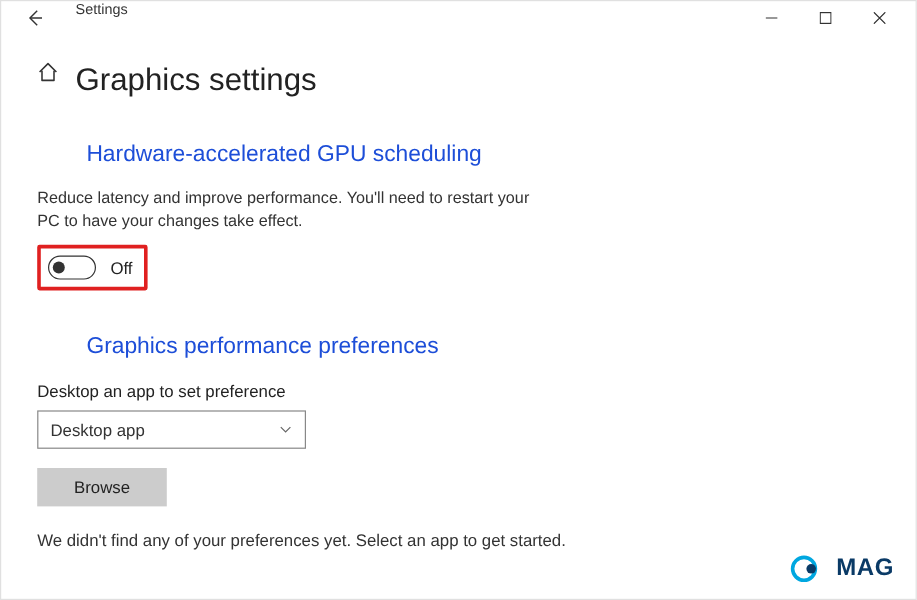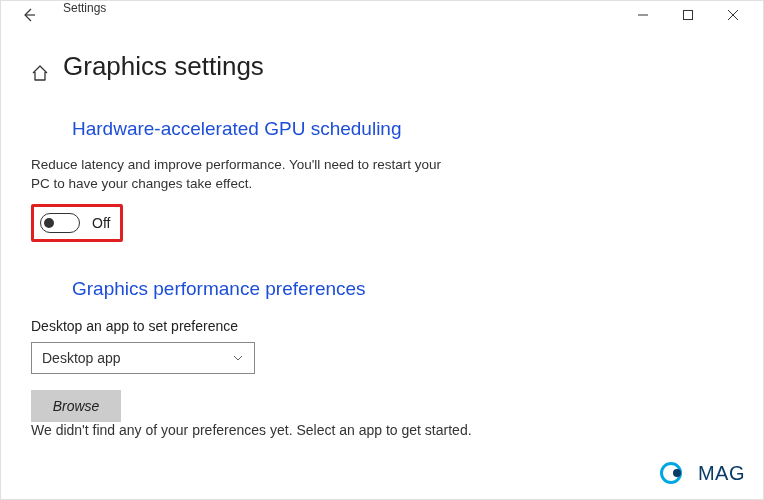--- a/index.html
+++ b/index.html
@@ -46,21 +46,21 @@
       display: flex;
       align-items: center;
       justify-content: center;
       cursor: pointer;
     }
     .main {
       padding: 18px 30px 0 30px;
     }
     .page-header {
       display: flex;
-      align-items: flex-end;
+      align-items: flex-start;
       gap: 14px;
       margin-bottom: 36px;
     }
     .home-icon {
       display: flex;
       align-items: center;
     }
     .page-title {
       font-size: 26px;
       font-weight: 400;
@@ -133,40 +133,41 @@
       justify-content: space-between;
       cursor: pointer;
       margin-bottom: 16px;
       font-size: 14px;
       color: #333;
     }
     .chevron {
       display: flex;
     }
     .browse-btn {
-      width: 90px;
+      width: 108px;
       height: 32px;
       background: #ccc;
       border: none;
       font-size: 14px;
       color: #222;
       cursor: pointer;
-      font-style: italic;
+      margin-bottom: 20px;
     }
     .empty-msg {
       font-size: 14px;
       color: #333;
     }
     .watermark {
       position: absolute;
       right: 18px;
       bottom: 14px;
       display: flex;
+      align-items: center;
       gap: 16px;
-      font-weight: 400;
+      font-weight: 700;
       font-size: 20px;
       color: #0a3a66;
       letter-spacing: 0.5px;
     }
     .wm-icon {
       width: 22px;
       height: 22px;
       border: 3px solid #00a7e0;
       border-radius: 50%;
       position: relative;

